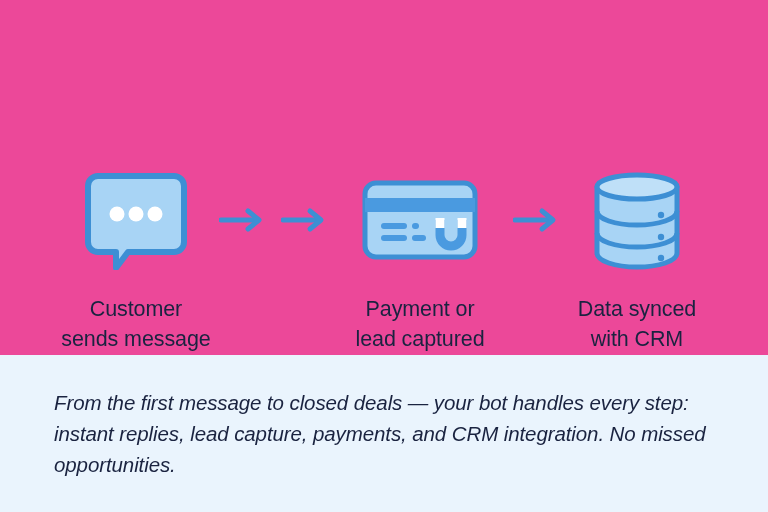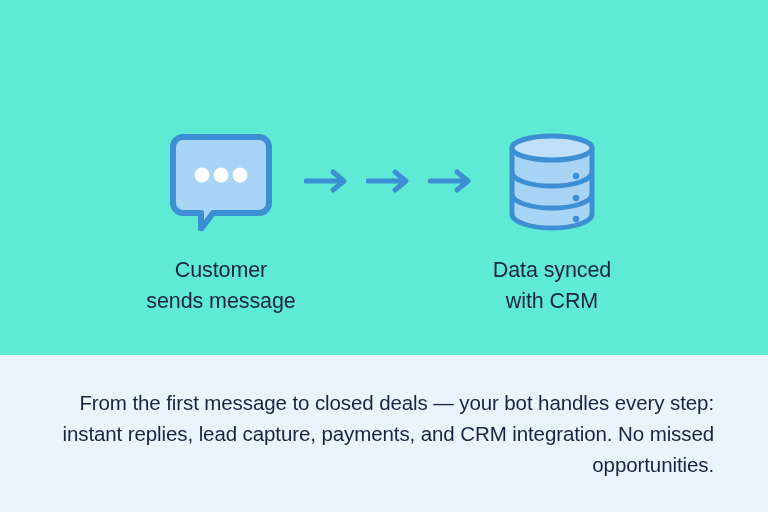--- a/index.html
+++ b/index.html
@@ -17,23 +17,23 @@
     width: 768px;
     height: 512px;
     display: flex;
     flex-direction: column;
     background: #fdfdfd;
   }
 
   
   .flow-area {
     height: 355px;
-    background: #5eead4;
+    background: #ec4899;
     display: flex;
-    align-items: center;
+    align-items: flex-end;
     justify-content: center;
     padding-top: 88px;
   }
   .flow-row {
     display: flex;
     align-items: flex-start;
     justify-content: center;
   }
   .step {
     display: flex;
@@ -73,23 +73,24 @@
     flex: 1;
     background: #eaf4fd;
     display: flex;
     align-items: center;
     justify-content: center;
   }
   .caption-text {
     font-size: 20.5px;
     line-height: 1.52;
     color: #1a2340;
-    text-align: right;
+    text-align: left;
     max-width: 660px;
     letter-spacing: -0.1px;
+    font-style: italic;
   }
 </style>
 </head>
 <body>
 
 <div class="page">
 
   <div class="flow-area">
     <div class="flow-row">
 
@@ -114,20 +115,41 @@
       </div>
 
 
       <div class="arrow">
         <svg width="46" height="26" viewBox="0 0 46 26">
           <line x1="2" y1="13" x2="36" y2="13" stroke="#3d8fd4" stroke-width="5" stroke-linecap="round"></line>
           <polyline points="29,4 40,13 29,22" fill="none" stroke="#3d8fd4" stroke-width="5" stroke-linecap="round" stroke-linejoin="round"></polyline>
         </svg>
       </div>
 
+      <div class="step step-2">
+        <div class="icon-box">
+          <svg width="118" height="84" viewBox="0 0 118 84">
+
+            <rect x="4" y="5" width="110" height="74" rx="11" fill="#a8d4f5" stroke="#3d8fd4" stroke-width="5"></rect>
+
+            <path d="M4 20 H114 V34 H4 Z" fill="#4a9ae0"></path>
+
+            <rect x="20" y="45" width="26" height="6" rx="3" fill="#4a9ae0"></rect>
+            <rect x="20" y="57" width="26" height="6" rx="3" fill="#4a9ae0"></rect>
+            <rect x="51" y="57" width="14" height="6" rx="3" fill="#4a9ae0"></rect>
+            <rect x="51" y="45" width="7" height="6" rx="3" fill="#4a9ae0"></rect>
+
+            <path d="M79 42 V57 A11 11 0 0 0 101 57 V42" fill="none" stroke="#4a9ae0" stroke-width="9" stroke-linecap="butt"></path>
+            <rect x="74.5" y="40" width="9" height="10" fill="#ffffff"></rect>
+            <rect x="96.5" y="40" width="9" height="10" fill="#ffffff"></rect>
+          </svg>
+        </div>
+        <div class="step-label">Payment or
+lead captured</div>
+      </div>
 
       <div class="arrow">
         <svg width="46" height="26" viewBox="0 0 46 26">
           <line x1="2" y1="13" x2="36" y2="13" stroke="#3d8fd4" stroke-width="5" stroke-linecap="round"></line>
           <polyline points="29,4 40,13 29,22" fill="none" stroke="#3d8fd4" stroke-width="5" stroke-linecap="round" stroke-linejoin="round"></polyline>
         </svg>
       </div>
 
       <div class="step step-3">
         <div class="icon-box">

